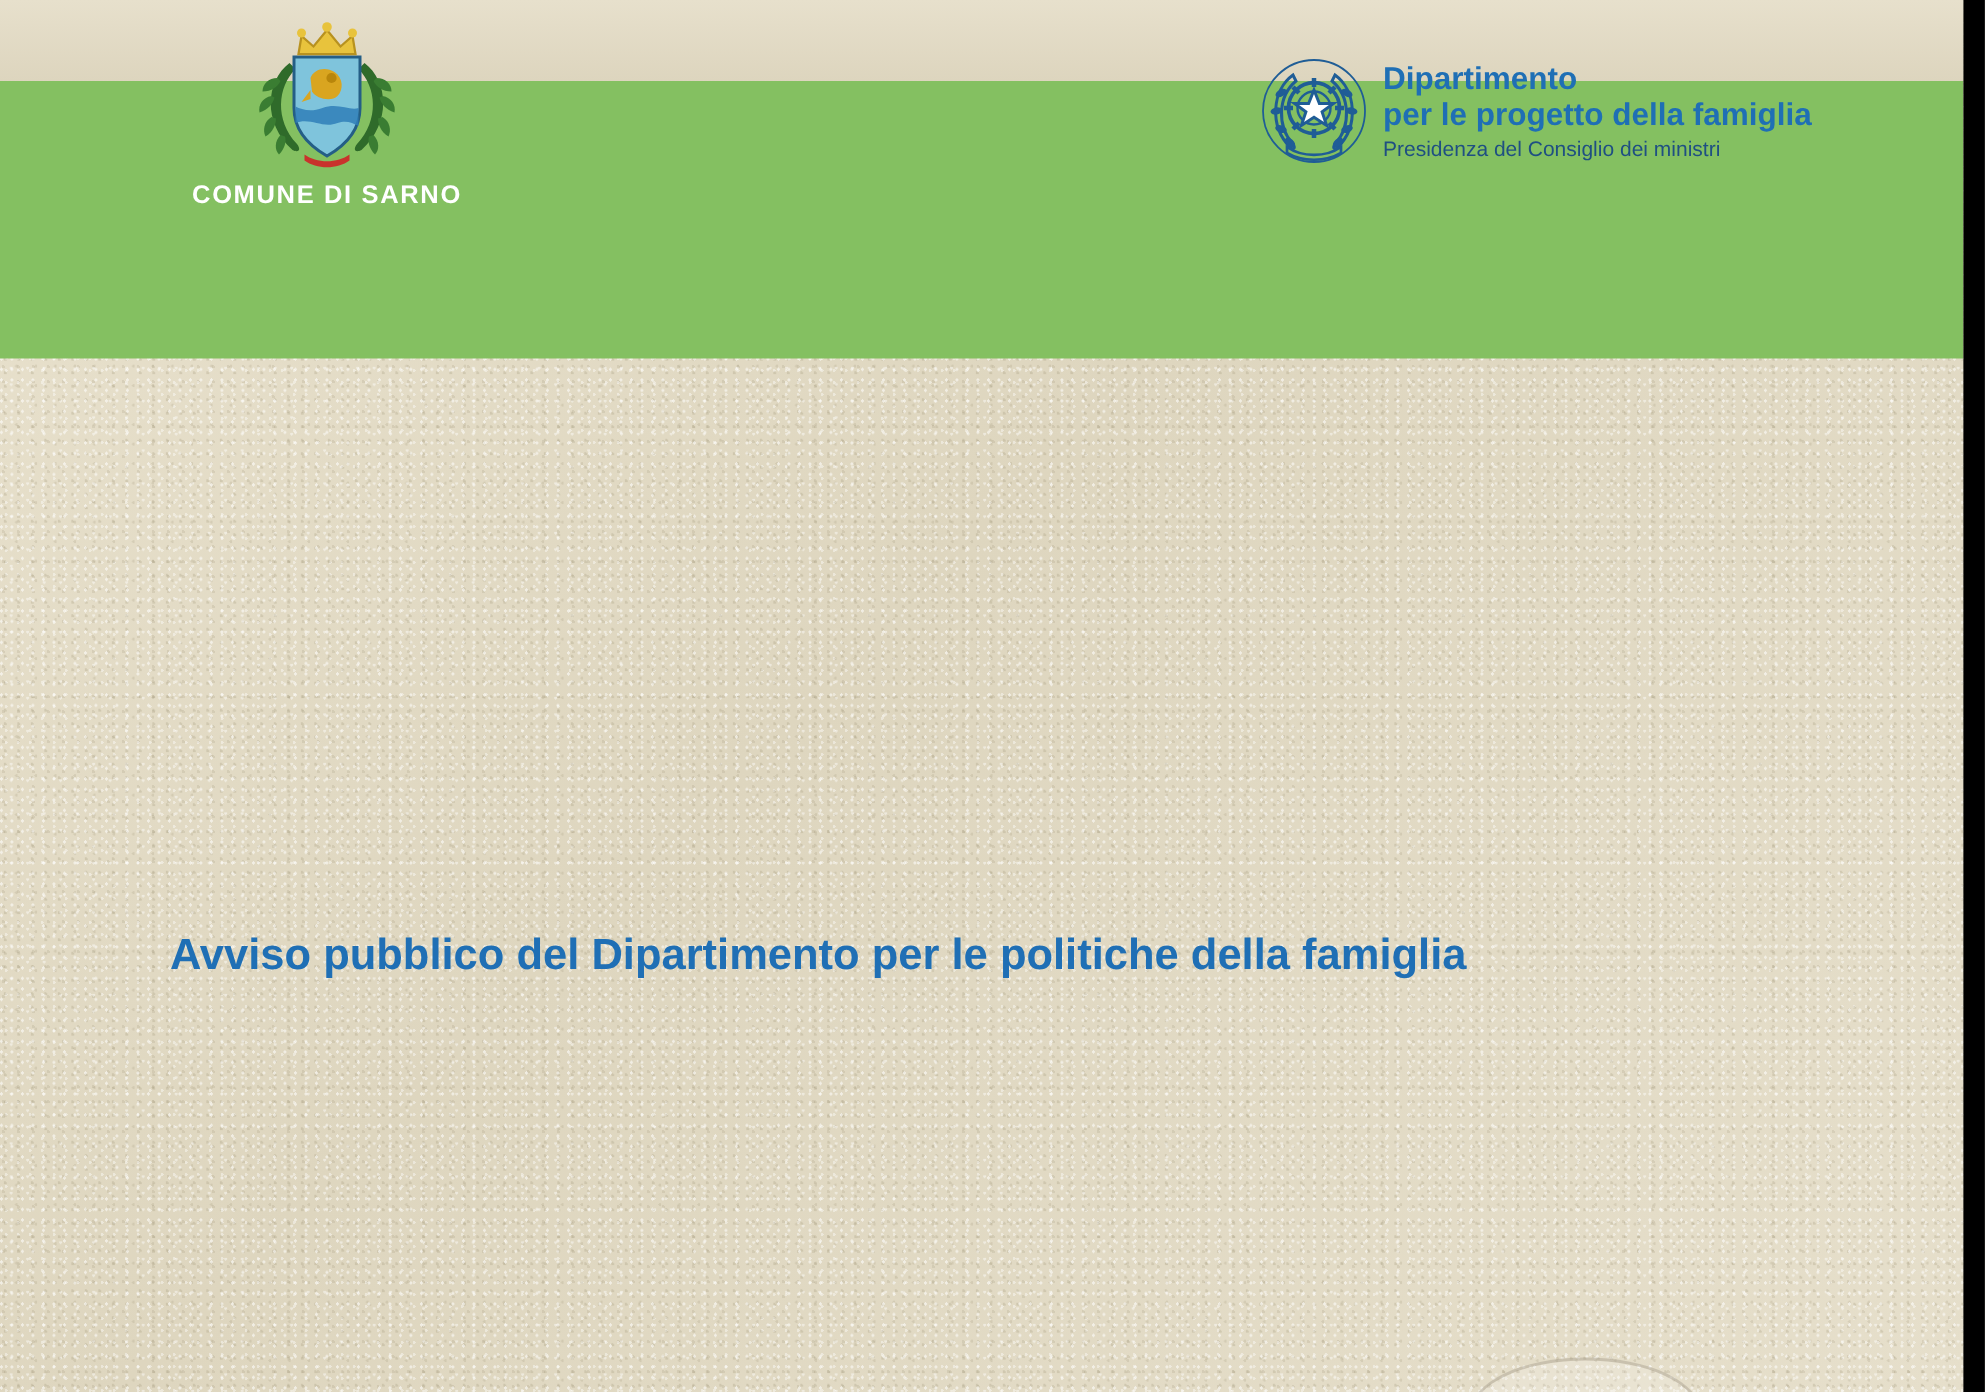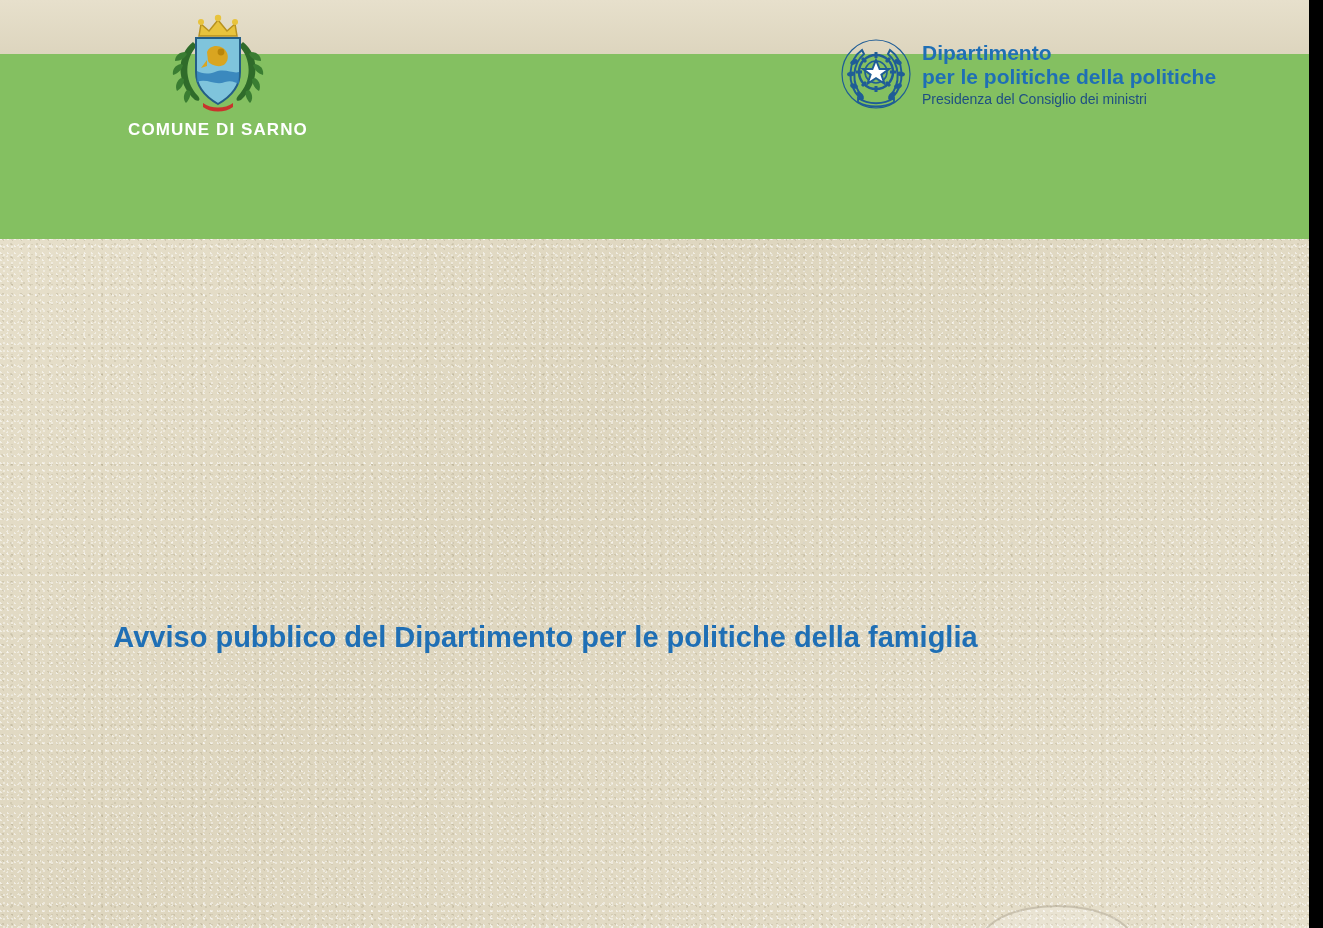--- a/index.html
+++ b/index.html
@@ -246,21 +246,21 @@
             <line x1="46" y1="24" x2="50" y2="20"></line>
           </g>
 
           <path d="M36 22 L39.6 31 L49 31 L41.4 36.6 L44.4 45.6 L36 40.2 L27.6 45.6 L30.6 36.6 L23 31 L32.4 31 Z" fill="#ffffff" stroke="#1f5d96" stroke-width="2"></path>
 
           <path d="M18 60 C28 67, 44 67, 54 60 L54 64 C44 70, 28 70, 18 64 Z" fill="none" stroke="#1f5d96" stroke-width="1.8"></path>
         </svg>
       </div>
       <div class="dip-text">
         <div class="dip-l1">Dipartimento</div>
-        <div class="dip-l2">per le politiche della politiche</div>
+        <div class="dip-l2">per le progetto della famiglia</div>
         <div class="dip-l3">Presidenza del Consiglio dei ministri</div>
       </div>
     </div>
   </div>
 
 
   <div class="subtitle">
     <span>Avviso pubblico del Dipartimento per le politiche della famiglia</span>
   </div>
 

